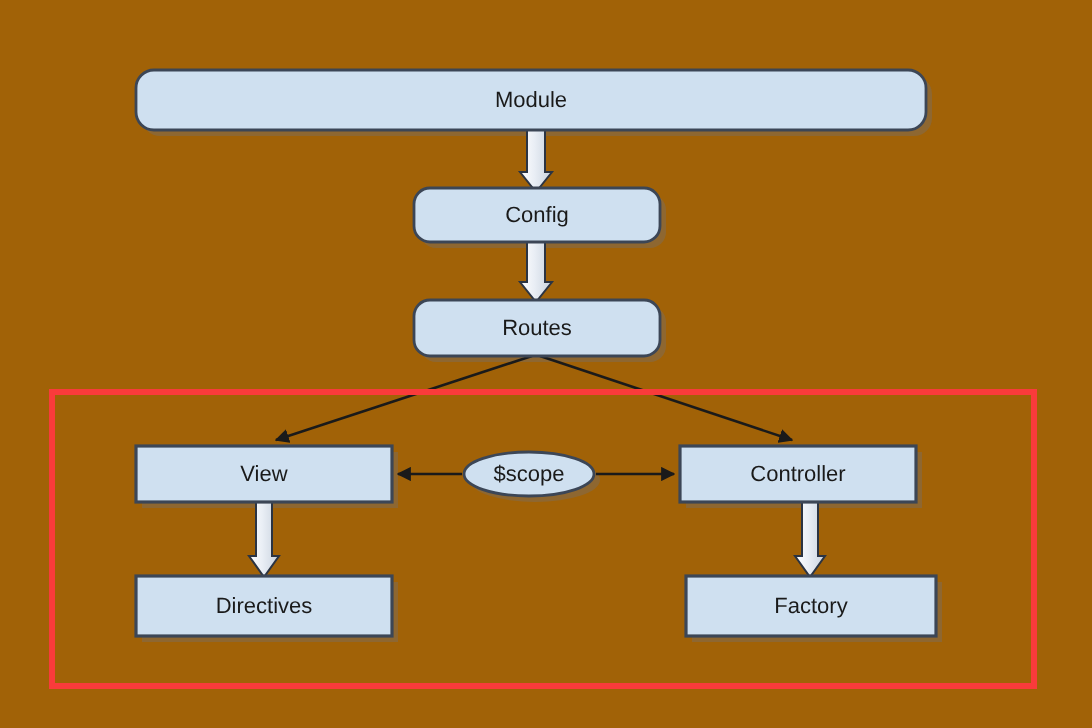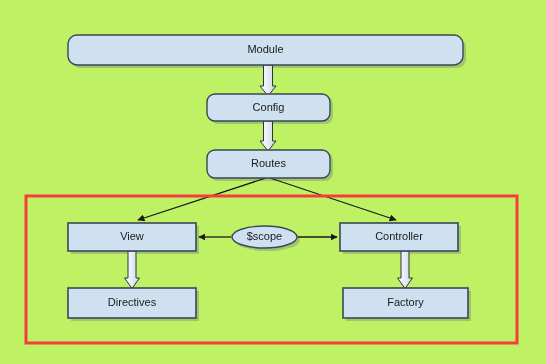--- a/index.html
+++ b/index.html
@@ -7,21 +7,21 @@
     padding: 0;
     background: #ffffff;
   }
   body {
     font-family: "Liberation Sans", sans-serif;
   }
   #canvas {
     position: relative;
     width: 546px;
     height: 364px;
-    background: #bef264;
+    background: #a16207;
     overflow: hidden;
   }
   #diagram-svg {
     position: absolute;
     left: 0;
     top: 0;
     width: 546px;
     height: 364px;
     display: block;
   }

